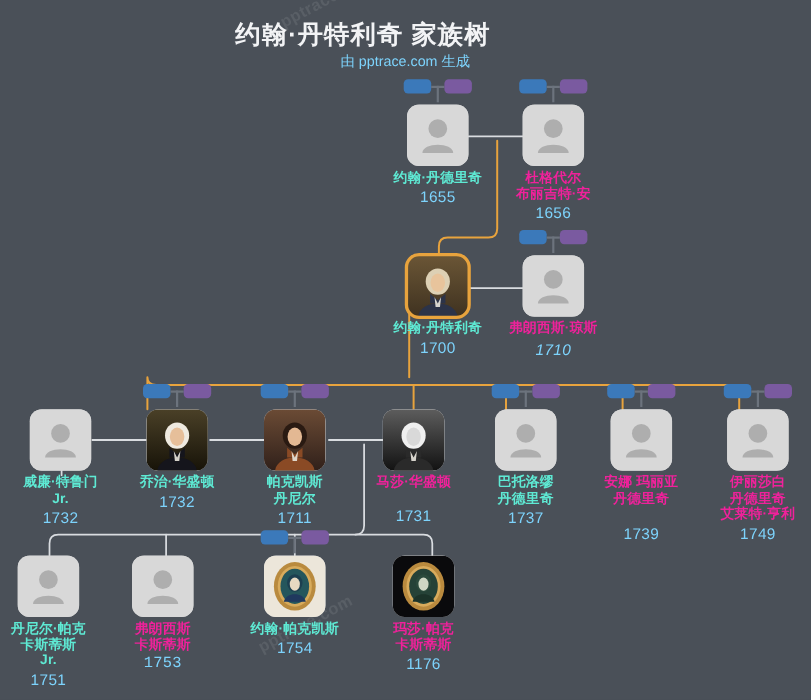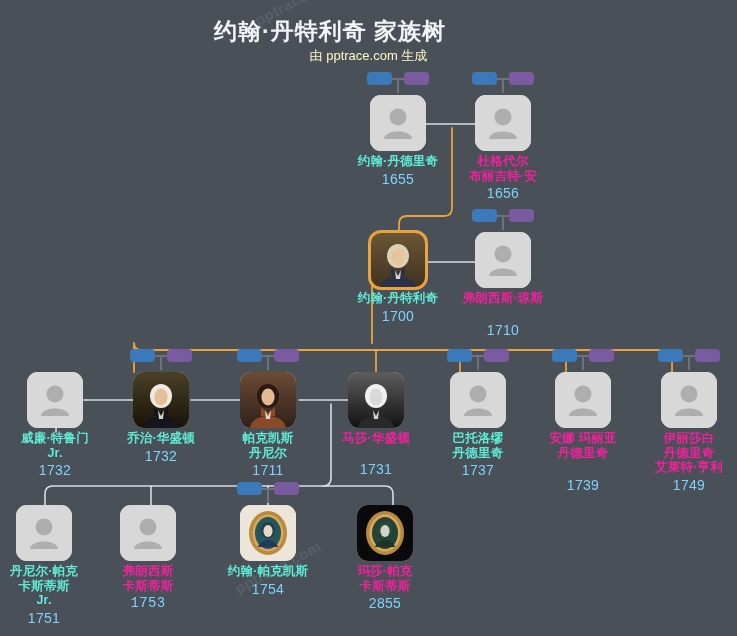--- a/index.html
+++ b/index.html
@@ -20,21 +20,21 @@
   }
 
   
   .title {
     position: absolute; left: 0; top: 16px; width: 660px;
     text-align: center; color: #f2f3f5;
     font-size: 23px; font-weight: 700; letter-spacing: 1px;
   }
   .subtitle {
     position: absolute; left: 0; top: 47px; width: 737px;
-    text-align: center; color: #fef9c3; font-size: 13px;
+    text-align: center; color: #7dd3fc; font-size: 13px;
   }
 
   
   #links { position: absolute; left: 0; top: 0; width: 737px; height: 636px; }
 
   
   .node { position: absolute; width: 140px; }
   .avatar {
     position: absolute; left: 42px; top: 0;
     width: 56px; height: 56px; border-radius: 11px;
@@ -187,21 +187,21 @@
         <div class="avatar">
           <svg viewBox="0 0 56 56">
             <rect width="56" height="56" fill="#d8d8d8"></rect>
             <circle cx="28" cy="22" r="8.5" fill="#aeaeae"></circle>
             <path d="M14 44 C14 34 42 34 42 44 Z" fill="#aeaeae"></path>
           </svg>
         </div>
         <div class="nm f">
           <div>弗朗西斯·琼斯</div>
         </div>
-        <div class="yr" style="top: 90px;">1710</div>
+        <div class="yr" style="top: 78px; font-style: italic;">1710</div>
       </div>
       <div class="node" style="left: -15px; top: 372px;">
         <div class="avatar">
           <svg viewBox="0 0 56 56">
             <rect width="56" height="56" fill="#d8d8d8"></rect>
             <circle cx="28" cy="22" r="8.5" fill="#aeaeae"></circle>
             <path d="M14 44 C14 34 42 34 42 44 Z" fill="#aeaeae"></path>
           </svg>
         </div>
         <div class="nm m">
@@ -411,17 +411,17 @@
             <ellipse cx="28" cy="28" rx="13" ry="16" fill="#254237"></ellipse>
             <ellipse cx="28" cy="25" rx="7" ry="8" fill="#2b4a3c"></ellipse>
             <ellipse cx="28" cy="26" rx="4.6" ry="6" fill="#cfd7c4"></ellipse>
             <path d="M18 42 C20 33 36 33 38 42 Z" fill="#1b3329"></path>
           </svg>
         </div>
         <div class="nm f">
           <div>玛莎·帕克</div>
           <div>卡斯蒂斯</div>
         </div>
-        <div class="yr" style="top: 90px;">2855</div>
+        <div class="yr" style="top: 90px;">1176</div>
       </div>
     </div>
 
 </div>
 
 </body></html>

